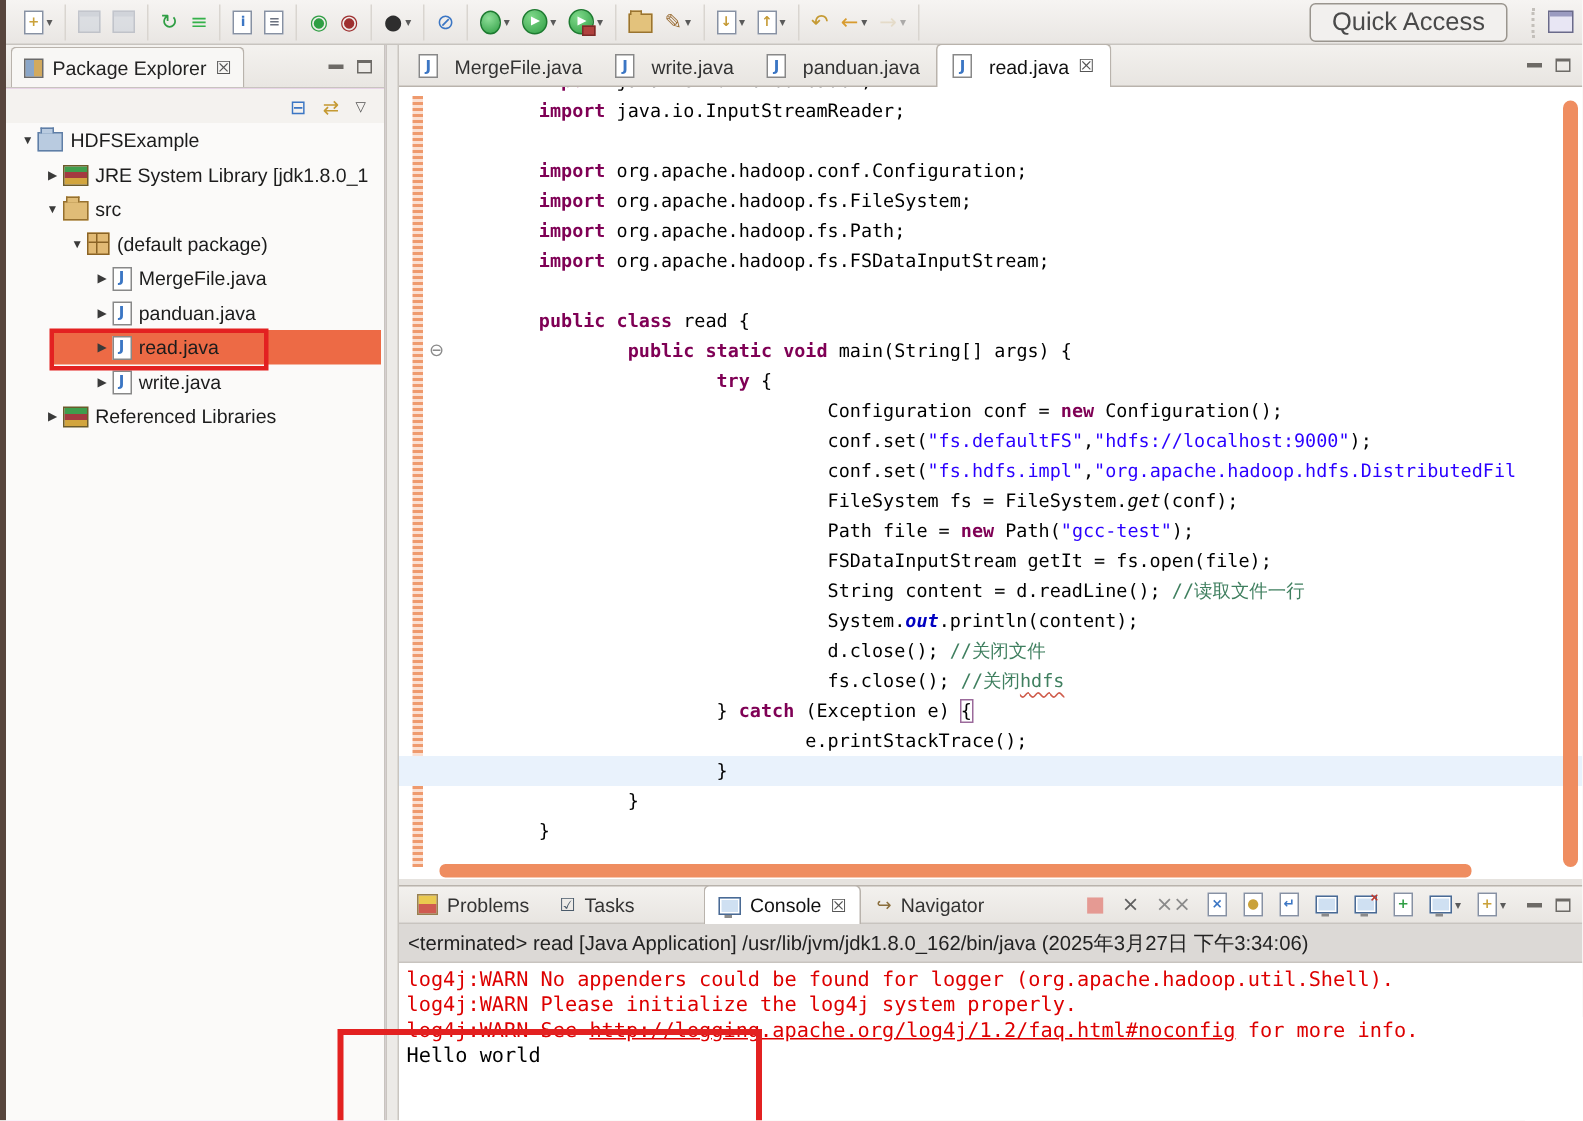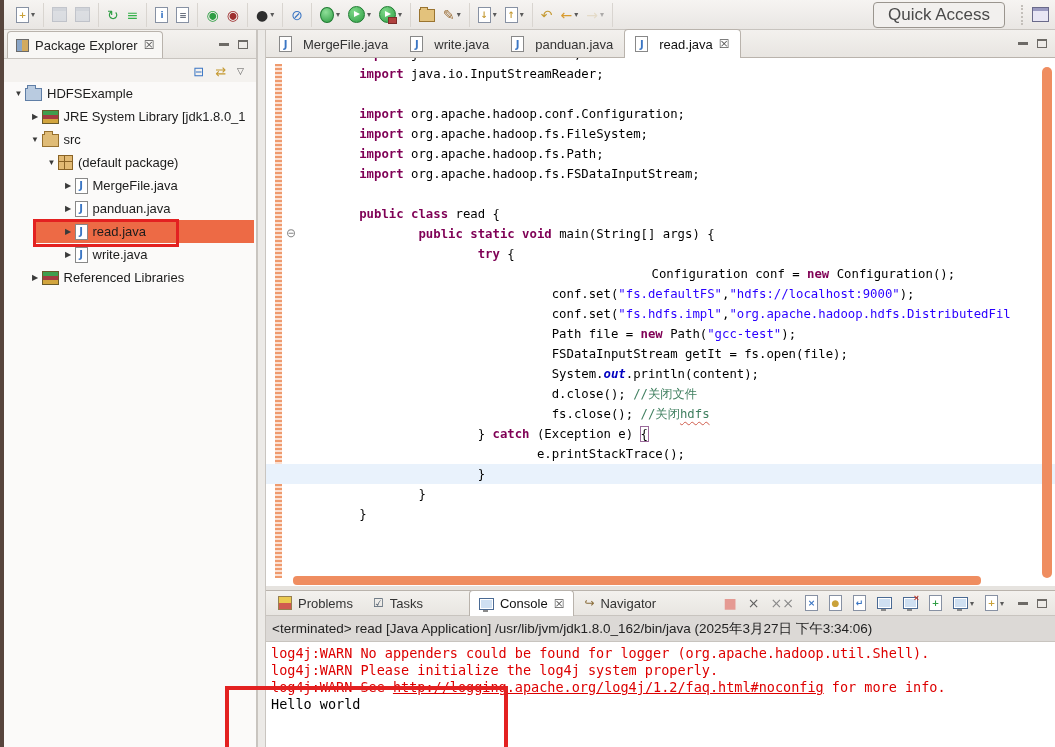--- a/index.html
+++ b/index.html
@@ -313,25 +313,27 @@
         <div class="cl" style="padding-left: calc(8ch + 34px);"><span class="sg-k">import</span><span class="sg-p"> java.io.InputStreamReader;</span></div>
         <div class="cl" style="padding-left: calc(0ch + 34px);"></div>
         <div class="cl" style="padding-left: calc(8ch + 34px);"><span class="sg-k">import</span><span class="sg-p"> org.apache.hadoop.conf.Configuration;</span></div>
         <div class="cl" style="padding-left: calc(8ch + 34px);"><span class="sg-k">import</span><span class="sg-p"> org.apache.hadoop.fs.FileSystem;</span></div>
         <div class="cl" style="padding-left: calc(8ch + 34px);"><span class="sg-k">import</span><span class="sg-p"> org.apache.hadoop.fs.Path;</span></div>
         <div class="cl" style="padding-left: calc(8ch + 34px);"><span class="sg-k">import</span><span class="sg-p"> org.apache.hadoop.fs.FSDataInputStream;</span></div>
         <div class="cl" style="padding-left: calc(0ch + 34px);"></div>
         <div class="cl" style="padding-left: calc(8ch + 34px);"><span class="sg-k">public</span><span class="sg-p"> </span><span class="sg-k">class</span><span class="sg-p"> read {</span></div>
         <div class="cl" style="padding-left: calc(16ch + 34px);"><span class="sg-k">public</span><span class="sg-p"> </span><span class="sg-k">static</span><span class="sg-p"> </span><span class="sg-k">void</span><span class="sg-p"> main(String[] args) {</span></div>
         <div class="cl" style="padding-left: calc(24ch + 34px);"><span class="sg-k">try</span><span class="sg-p"> {</span></div>
-        <div class="cl" style="padding-left: calc(34ch + 34px); text-align: center;"><span class="sg-p">Configuration conf = </span><span class="sg-k">new</span><span class="sg-p"> Configuration();</span></div>
+        <div class="cl" style="padding-left: calc(34ch + 34px);"><span class="sg-p">Configuration conf = </span><span class="sg-k">new</span><span class="sg-p"> Configuration();</span></div>
         <div class="cl" style="padding-left: calc(34ch + 34px);"><span class="sg-p">conf.set(</span><span class="sg-s">"fs.defaultFS"</span><span class="sg-p">,</span><span class="sg-s">"hdfs://localhost:9000"</span><span class="sg-p">);</span></div>
         <div class="cl" style="padding-left: calc(34ch + 34px);"><span class="sg-p">conf.set(</span><span class="sg-s">"fs.hdfs.impl"</span><span class="sg-p">,</span><span class="sg-s">"org.apache.hadoop.hdfs.DistributedFil</span></div>
+        <div class="cl" style="padding-left: calc(34ch + 34px);"><span class="sg-p">FileSystem fs = FileSystem.</span><span class="sg-m">get</span><span class="sg-p">(conf);</span></div>
         <div class="cl" style="padding-left: calc(34ch + 34px);"><span class="sg-p">Path file = </span><span class="sg-k">new</span><span class="sg-p"> Path(</span><span class="sg-s">"gcc-test"</span><span class="sg-p">);</span></div>
         <div class="cl" style="padding-left: calc(34ch + 34px);"><span class="sg-p">FSDataInputStream getIt = fs.open(file);</span></div>
+        <div class="cl" style="padding-left: calc(34ch + 34px);"><span class="sg-p">String content = d.readLine(); </span><span class="sg-c">//读取文件一行</span></div>
         <div class="cl" style="padding-left: calc(34ch + 34px);"><span class="sg-p">System.</span><span class="sg-o">out</span><span class="sg-p">.println(content);</span></div>
         <div class="cl" style="padding-left: calc(34ch + 34px);"><span class="sg-p">d.close(); </span><span class="sg-c">//关闭文件</span></div>
         <div class="cl" style="padding-left: calc(34ch + 34px);"><span class="sg-p">fs.close(); </span><span class="sg-c">//关闭</span><span class="sg-cw">hdfs</span></div>
         <div class="cl" style="padding-left: calc(24ch + 34px);"><span class="sg-p">} </span><span class="sg-k">catch</span><span class="sg-p"> (Exception e) </span><span class="sg-b">{</span></div>
         <div class="cl" style="padding-left: calc(32ch + 34px);"><span class="sg-p">e.printStackTrace();</span></div>
         <div class="cl hl" style="padding-left: calc(24ch + 34px);"><span class="sg-p">}</span></div>
         <div class="cl" style="padding-left: calc(16ch + 34px);"><span class="sg-p">}</span></div>
         <div class="cl" style="padding-left: calc(8ch + 34px);"><span class="sg-p">}</span></div>
       </div>
     <div class="vscroll"></div>

